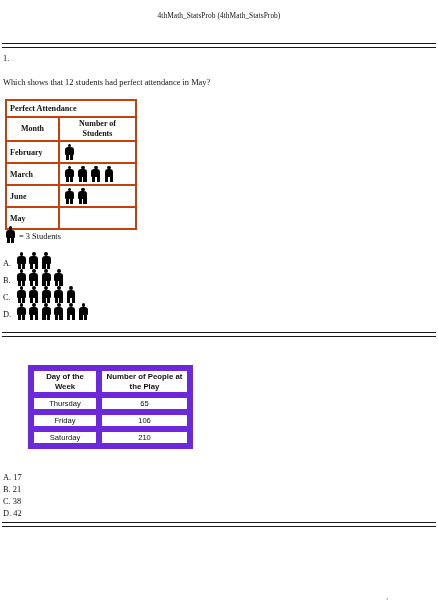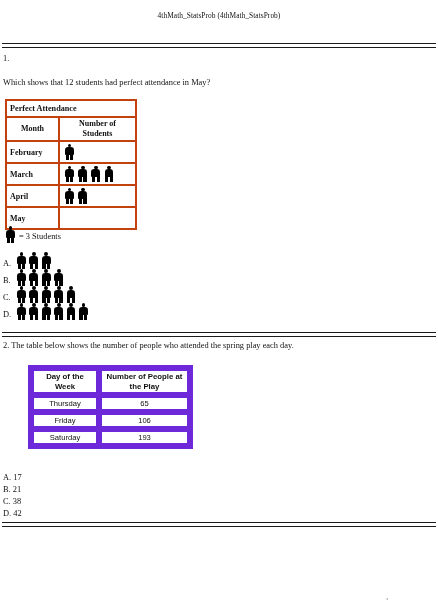--- a/index.html
+++ b/index.html
@@ -255,21 +255,21 @@
     </tr>
     <tr>
       <td class="t1-month">February</td>
       <td class="t1-cell"><span class="figure"><span class="head"></span><span class="body"></span><span class="legL"></span><span class="legR"></span></span></td>
     </tr>
     <tr>
       <td class="t1-month">March</td>
       <td class="t1-cell"><span class="figure"><span class="head"></span><span class="body"></span><span class="legL"></span><span class="legR"></span></span><span class="figure"><span class="head"></span><span class="body"></span><span class="legL"></span><span class="legR"></span></span><span class="figure"><span class="head"></span><span class="body"></span><span class="legL"></span><span class="legR"></span></span><span class="figure"><span class="head"></span><span class="body"></span><span class="legL"></span><span class="legR"></span></span></td>
     </tr>
     <tr>
-      <td class="t1-month">April</td>
+      <td class="t1-month">June</td>
       <td class="t1-cell"><span class="figure"><span class="head"></span><span class="body"></span><span class="legL"></span><span class="legR"></span></span><span class="figure"><span class="head"></span><span class="body"></span><span class="legL"></span><span class="legR"></span></span></td>
     </tr>
     <tr>
       <td class="t1-month">May</td>
       <td class="t1-cell"></td>
     </tr>
   </tbody>
     </table>
 
   <div class="legend">
@@ -284,21 +284,20 @@
   </div>
   <div class="choice-pic" style="left:3px; top:276px;">
     <span class="choice-letter">C.</span><span class="fig-group"><span class="figure"><span class="head"></span><span class="body"></span><span class="legL"></span><span class="legR"></span></span><span class="figure"><span class="head"></span><span class="body"></span><span class="legL"></span><span class="legR"></span></span><span class="figure"><span class="head"></span><span class="body"></span><span class="legL"></span><span class="legR"></span></span><span class="figure"><span class="head"></span><span class="body"></span><span class="legL"></span><span class="legR"></span></span><span class="figure"><span class="head"></span><span class="body"></span><span class="legL"></span><span class="legR"></span></span></span>
   </div>
   <div class="choice-pic" style="left:3px; top:293px;">
     <span class="choice-letter">D.</span><span class="fig-group"><span class="figure"><span class="head"></span><span class="body"></span><span class="legL"></span><span class="legR"></span></span><span class="figure"><span class="head"></span><span class="body"></span><span class="legL"></span><span class="legR"></span></span><span class="figure"><span class="head"></span><span class="body"></span><span class="legL"></span><span class="legR"></span></span><span class="figure"><span class="head"></span><span class="body"></span><span class="legL"></span><span class="legR"></span></span><span class="figure"><span class="head"></span><span class="body"></span><span class="legL"></span><span class="legR"></span></span><span class="figure"><span class="head"></span><span class="body"></span><span class="legL"></span><span class="legR"></span></span></span>
   </div>
 
   <div class="rule-double rule-mid"></div>
 
-  <div class="q-text" style="left:3px; top:331px;"><span>2.</span> <span>The table below shows the number of people who attended the spring play each day.</span></div>
 
   <table class="table2">
     <tbody>
         <tr>
       <td class="t2-head t2-day">
         <span>Day of the</span><br>
         <span>Week</span>
       </td>
       <td class="t2-head">
         <span>Number of People at</span><br>
@@ -308,21 +307,21 @@
     <tr>
       <td class="t2-day">Thursday</td>
       <td class="t2-val">65</td>
     </tr>
     <tr>
       <td class="t2-day">Friday</td>
       <td class="t2-val">106</td>
     </tr>
     <tr>
       <td class="t2-day">Saturday</td>
-      <td class="t2-val">193</td>
+      <td class="t2-val">210</td>
     </tr>
   </tbody>
     </table>
 
 
   <div class="choice-text" style="top:463px;">A. 17</div>
   <div class="choice-text" style="top:475px;">B. 21</div>
   <div class="choice-text" style="top:487px;">C. 38</div>
   <div class="choice-text" style="top:499px;text-align:center;">D. 42</div>
 

